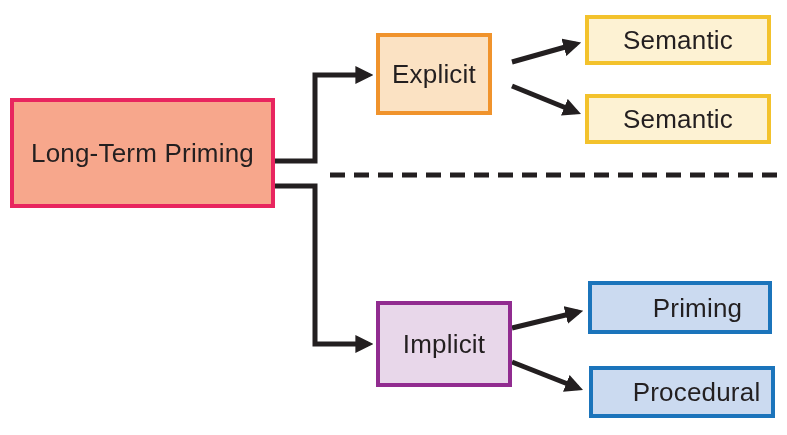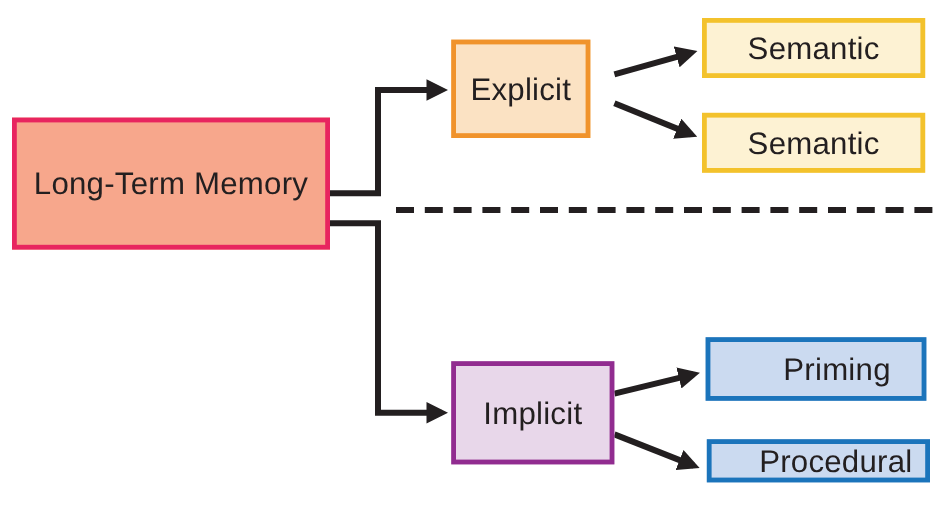--- a/index.html
+++ b/index.html
@@ -25,21 +25,21 @@
     color:#231F20;
     white-space:nowrap;
     letter-spacing:0.2px;
   }
   #node-ltm        { left:10px;  top:98px;  width:265px; height:110px; }
   #node-explicit   { left:376px; top:33px;  width:116px; height:82px; }
   #node-semantic   { left:585px; top:15px;  width:186px; height:50px; }
   #node-episodic   { left:585px; top:94px;  width:186px; height:50px; }
   #node-implicit   { left:376px; top:301px; width:136px; height:86px;align-items:center; }
   #node-priming    { left:588px; top:281px; width:184px; height:53px;padding-left:35px; }
-  #node-procedural { left:589px; top:366px; width:186px; height:36px;padding-left:29px; }
+  #node-procedural { left:589px; top:366px; width:186px; height:52px;padding-left:29px; }
 </style>
 </head>
 <body>
 
 <div class="diagram">
 
   <svg class="connector-layer" viewBox="0 0 787 435" xmlns="http://www.w3.org/2000/svg">
     <defs>
       <marker id="arrowhead" viewBox="0 0 10 10" refX="7" refY="5" markerWidth="3.6" markerHeight="3.6" orient="auto" markerUnits="strokeWidth">
         <path d="M0,0 L10,5 L0,10 Z" style="fill: rgb(35, 31, 32);"></path>
@@ -55,21 +55,21 @@
     <path d="M 512 86 L 576 112" fill="none" stroke-width="5" marker-end="url(#arrowhead)" style="stroke: rgb(35, 31, 32);"></path>
 
     <path d="M 512 328 L 578 312" fill="none" stroke-width="5" marker-end="url(#arrowhead)" style="stroke: rgb(35, 31, 32);"></path>
 
     <path d="M 512 362 L 578 388" fill="none" stroke-width="5" marker-end="url(#arrowhead)" style="stroke: rgb(35, 31, 32);"></path>
 
     <path d="M 330 175 L 781 175" fill="none" stroke-width="5" stroke-dasharray="15 9" style="stroke: rgb(35, 31, 32);"></path>
   </svg>
 
   <div class="node" id="node-ltm" style="border-color: rgb(232, 37, 95); background-color: rgb(247, 167, 140);">
-    <span class="label" style="color: rgb(35, 31, 32);">Long-Term Memory</span>
+    <span class="label" style="color: rgb(35, 31, 32);">Long-Term Priming</span>
   </div>
 
   <div class="node" id="node-explicit" style="border-color: rgb(240, 147, 44); background-color: rgb(251, 226, 195);">
     <span class="label" style="color: rgb(35, 31, 32);">Explicit</span>
   </div>
 
   <div class="node" id="node-semantic" style="border-color: rgb(243, 194, 44); background-color: rgb(253, 242, 211);">
     <span class="label" style="color: rgb(35, 31, 32);">Semantic</span>
   </div>
 

